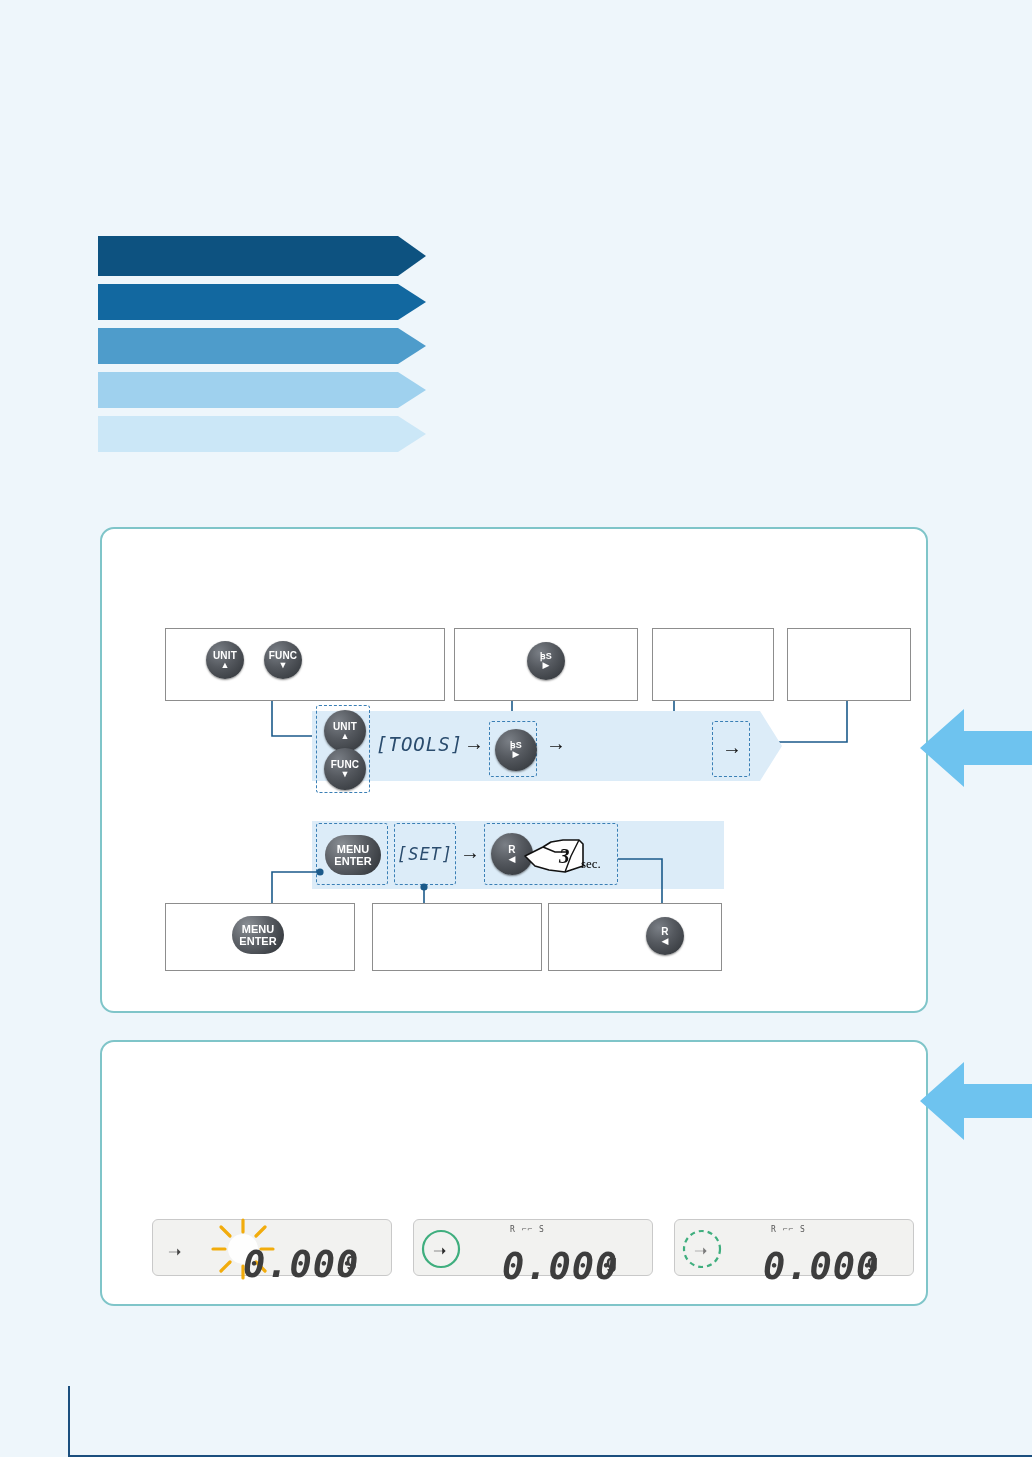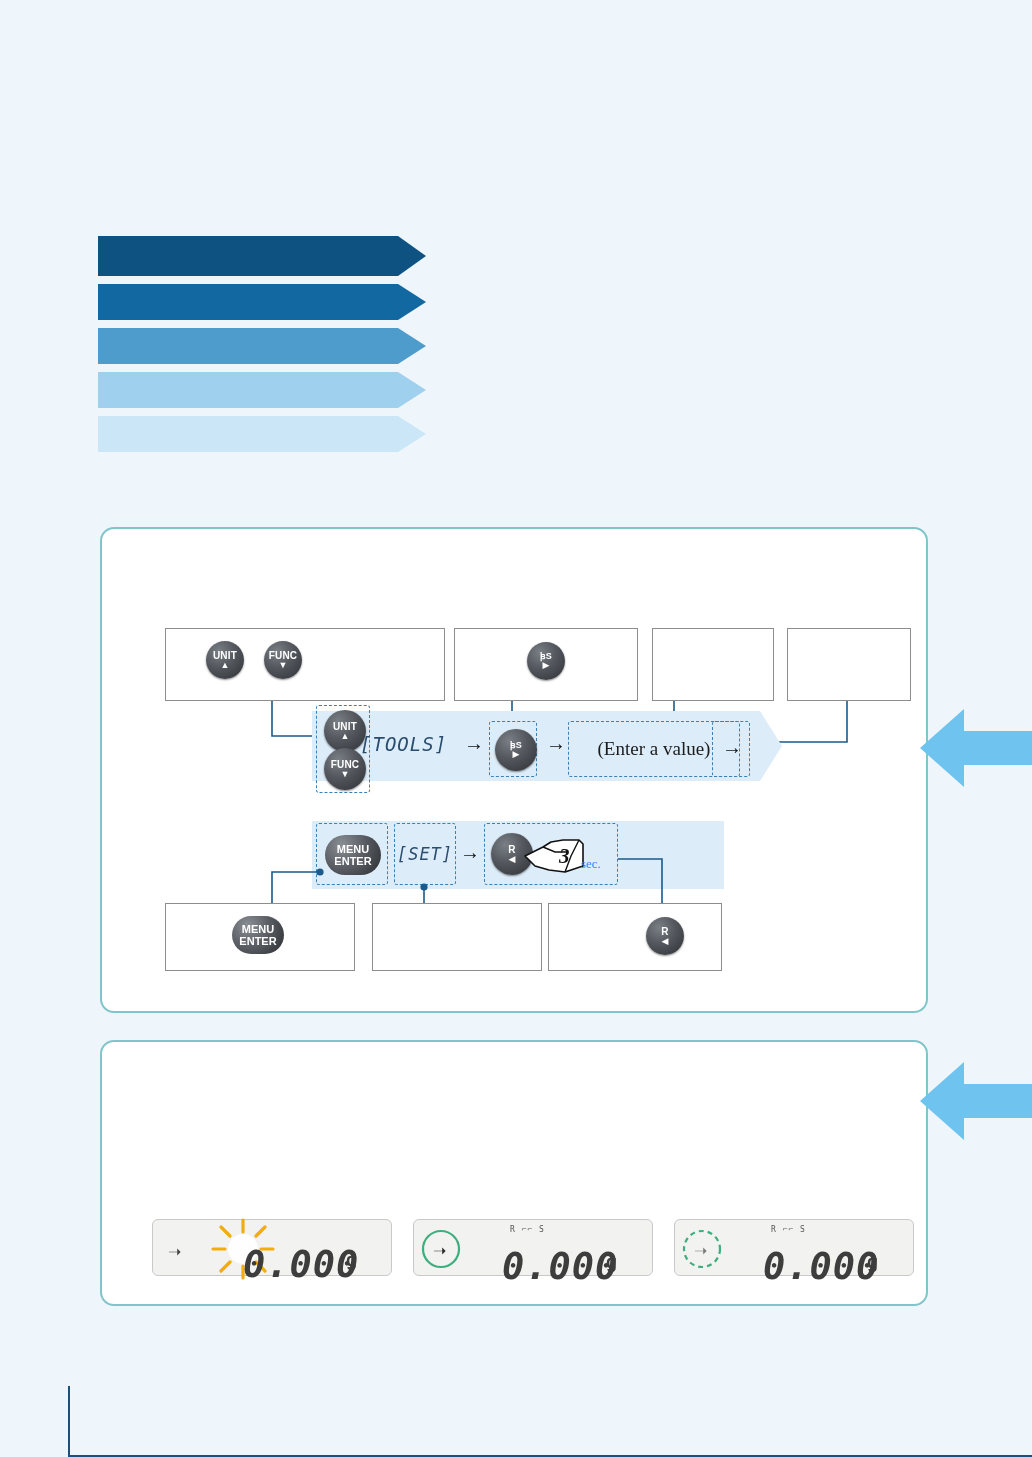--- a/index.html
+++ b/index.html
@@ -158,21 +158,21 @@
   .hand-num {
     font-family: "Liberation Serif", serif;
     font-style: italic;
     font-weight: bold;
     font-size: 21px;
     color: #111;
   }
   .sec-label {
     font-family: "Liberation Serif", serif;
     font-size: 13px;
-    color: #3b82f6;
+    color: #000000;
   }
   .enter-value {
     font-family: "Liberation Serif", serif;
     font-size: 19px;
     color: #1b1b1b;
   }
 </style>
 </head>
 <body>
 
@@ -246,37 +246,34 @@
       </span>
     </div>
     <div style="position:absolute; left:7px; top:42px;">
       <span class="key med">
         <span class="kl">FUNC</span>
         <span class="ks">▼</span>
       </span>
     </div>
   </div>
 
-  <div style="position:absolute; left:258px; top:204px;" class="seg-display">[TOOLS]</div>
+  <div style="position:absolute; left:274px; top:204px;" class="seg-display">[TOOLS]</div>
   <div style="position:absolute; left:362px; top:203px;" class="arrow-r">→</div>
 
   <div class="dashed" style="position:absolute; left:387px; top:192px; width:48px; height:56px; border-radius:3px;">
     <div style="position:absolute; left:5px; top:7px;">
       <span class="key med">
         <span class="kl" style="font-size:9px;">ꟓS</span>
         <span class="ks">▶</span>
       </span>
     </div>
   </div>
 
   <div style="position:absolute; left:444px; top:203px;" class="arrow-r">→</div>
 
-  <div class="dashed" style="position:absolute; left:466px; top:192px; width:172px; height:56px; border-radius:3px; display:flex; align-items:center; justify-content:center;">
-    <span class="enter-value">(Enter a value)</span>
-  </div>
 
   <div class="dashed" style="position:absolute; left:610px; top:192px; width:38px; height:56px; border-radius:3px;">
     <div style="position:absolute; left:9px; top:14px;" class="arrow-r">→</div>
   </div>
 
   <div class="flowstrip" style="left:210px; top:292px; width:412px; height:68px;"></div>
 
   <div class="dashed" style="position:absolute; left:214px; top:294px; width:72px; height:62px; border-radius:3px;">
     <div style="position:absolute; left:8px; top:11px;">
       <span class="key-oval">

